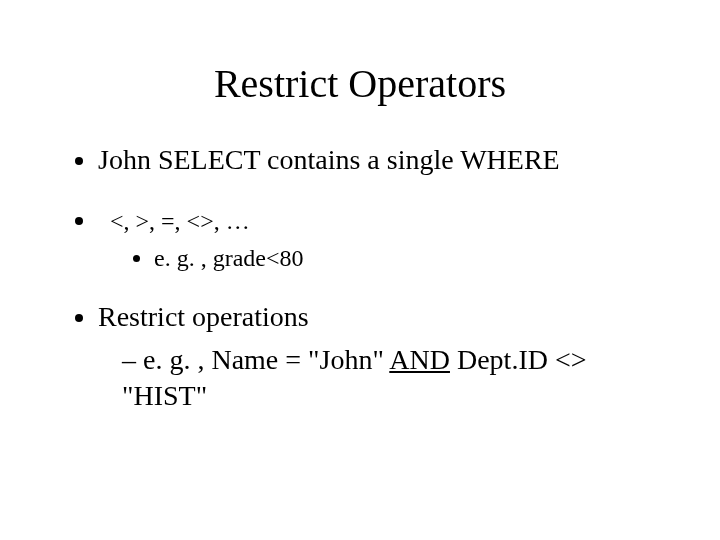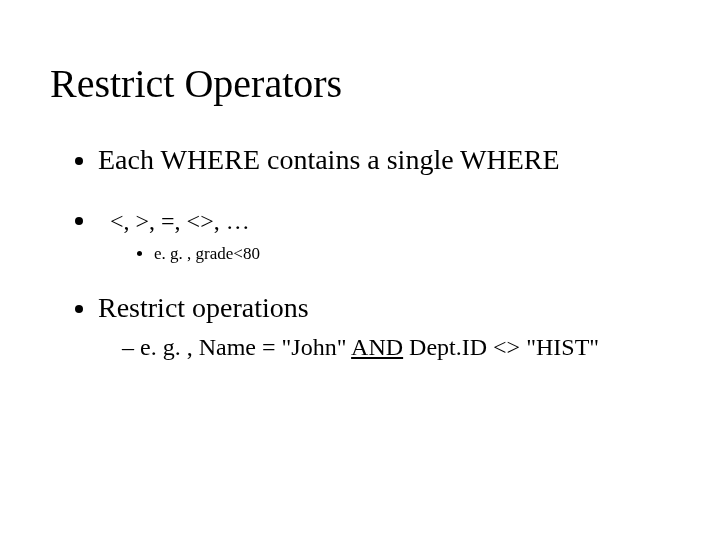--- a/index.html
+++ b/index.html
@@ -11,21 +11,21 @@
     font-family: "Times New Roman", Times, serif;
     color: #000000;
   }
   .slide {
     box-sizing: border-box;
     width: 720px;
     height: 540px;
     padding: 40px 50px 40px 50px;
   }
   .title {
-    text-align: left;
+    text-align: center;
     font-size: 40px;
     font-weight: 400;
     margin-top: 20px;
     margin-bottom: 36px;
   }
   ul.level1 {
     list-style: disc;
     padding-left: 48px;
     margin: 0;
   }
@@ -39,47 +39,47 @@
     margin-top: 8px;
     margin-left: 12px;
     line-height: 1.3;
   }
   ul.level3 {
     list-style: disc;
     padding-left: 56px;
     margin: 6px 0 0 0;
   }
   ul.level3 > li {
-    font-size: 17px;
+    font-size: 24px;
     line-height: 1.3;
   }
   .dash-list {
     margin-top: 8px;
     margin-left: 24px;
   }
   .dash-item {
-    font-size: 24px;
+    font-size: 28px;
     line-height: 1.3;
   }
   .dash-item::before {
     content: "– ";
   }
   .underline {
     text-decoration: underline;
   }
 </style>
 </head>
 <body>
 
 <div class="slide">
   <div class="title">Restrict Operators</div>
 
   <ul class="level1">
     <li>
-      <span>Each WHERE contains a single WHERE</span>
+      <span>John SELECT contains a single WHERE</span>
     </li>
 
     <li>
       <div class="sub1">&lt;, &gt;, =, &lt;&gt;, …</div>
       <ul class="level3">
         <li>e. g. , grade&lt;80</li>
       </ul>
     </li>
 
     <li>

